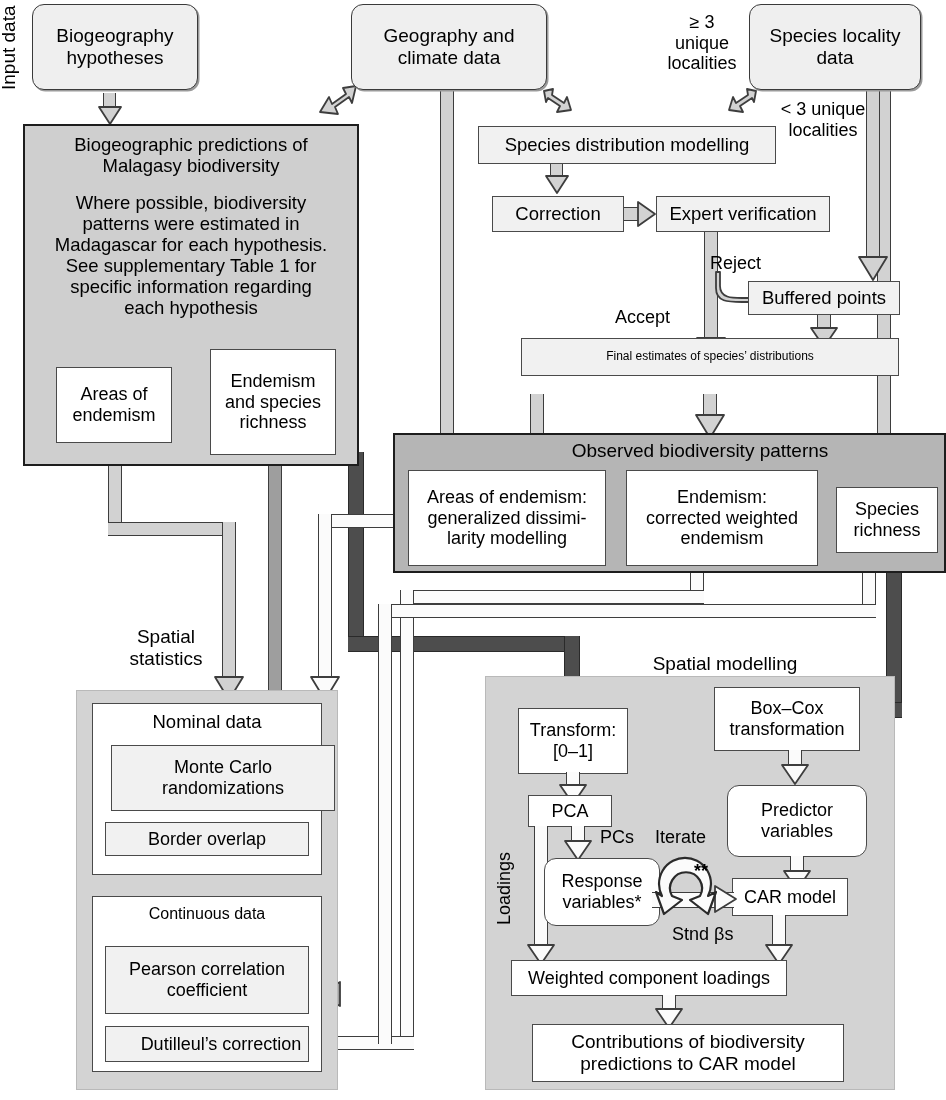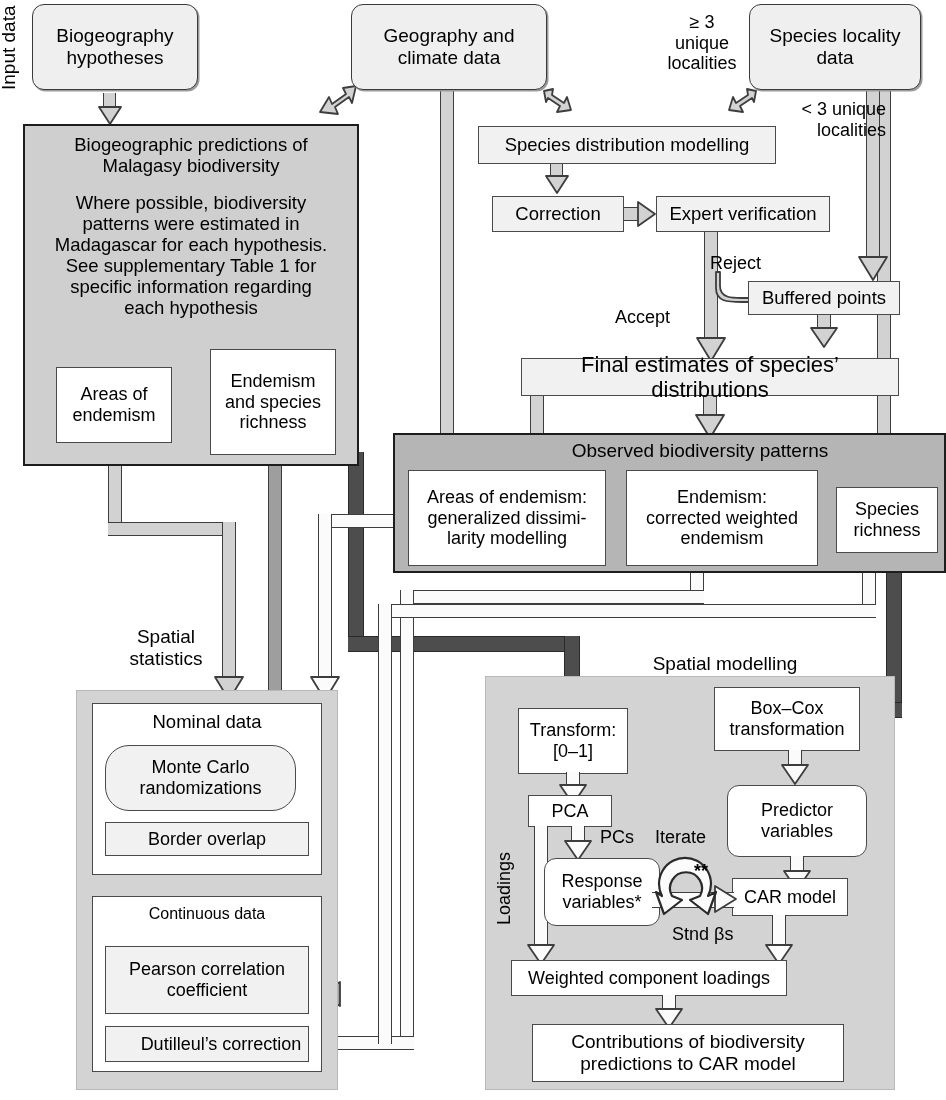--- a/index.html
+++ b/index.html
@@ -211,21 +211,21 @@
   <div class="box rb" style="left:351px;top:4px;width:196px;height:86px;font-size:19px;white-space:pre-line;">Geography and
 climate data</div>
 
   <div class="box rb" style="left:749px;top:4px;width:172px;height:86px;font-size:19px;white-space:pre-line;">Species locality
 data</div>
 
   <div class="lbl" style="left:654px;top:12px;width:96px;font-size:18px;white-space:pre-line;">≥ 3
 unique
 localities</div>
 
-  <div class="lbl" style="left:760px;top:99px;width:126px;font-size:18px;white-space:pre-line;text-align:right;">&lt; 3 unique
+  <div class="lbl" style="left:760px;top:99px;width:126px;font-size:18px;white-space:pre-line;text-align:center;">&lt; 3 unique
 localities</div>
 
   <div class="panel-dark" style="position:absolute;left:23px;top:124px;width:336px;height:342px;box-sizing:border-box;"></div>
 
   <div class="lbl" style="left:33px;top:134px;width:316px;font-size:18.5px;white-space:pre-line;">Biogeographic predictions of
 Malagasy biodiversity</div>
 
   <div class="lbl" style="left:28px;top:192px;width:326px;font-size:18.5px;white-space:pre-line;">Where possible, biodiversity
 patterns were estimated in
 Madagascar for each hypothesis.
@@ -245,21 +245,21 @@
   <div class="box sq" style="left:492px;top:196px;width:132px;height:36px;font-size:18.5px;">Correction</div>
 
   <div class="box sq" style="left:656px;top:196px;width:174px;height:36px;font-size:18.5px;">Expert verification</div>
 
   <div class="lbl" style="left:710px;top:253px;width:80px;font-size:18px;text-align:left;">Reject</div>
 
   <div class="lbl" style="left:615px;top:307px;width:86px;font-size:18px;text-align:left;">Accept</div>
 
   <div class="box sq" style="left:748px;top:281px;width:152px;height:34px;font-size:18.5px;">Buffered points</div>
 
-  <div class="box sq" style="left:521px;top:358px;width:378px;height:38px;font-size:22px;">Final estimates of species’ distributions</div>
+  <div class="box sq" style="left:521px;top:338px;width:378px;height:38px;font-size:12px;">Final estimates of species’ distributions</div>
 
   <div class="panel-mid" style="position:absolute;left:393px;top:433px;width:553px;height:140px;box-sizing:border-box;"></div>
 
   <div class="lbl" style="left:500px;top:440px;width:400px;font-size:19px;">Observed biodiversity patterns</div>
 
   <div class="box sq white" style="left:408px;top:470px;width:198px;height:96px;font-size:18px;white-space:pre-line;">Areas of endemism:
 generalized dissimi-
 larity modelling</div>
 
   <div class="box sq white" style="left:626px;top:470px;width:192px;height:96px;font-size:18px;white-space:pre-line;">Endemism:
@@ -269,21 +269,21 @@
   <div class="box sq white" style="left:836px;top:487px;width:102px;height:66px;font-size:18px;white-space:pre-line;">Species
 richness</div>
 
   <div class="lbl" style="left:110px;top:626px;width:112px;font-size:19px;white-space:pre-line;">Spatial
 statistics</div>
 
   <div class="panel-light" style="position:absolute;left:76px;top:690px;width:262px;height:400px;box-sizing:border-box;"></div>
 
   <div class="box white" style="left:92px;top:703px;width:230px;height:172px;border:1.6px solid #4a4a4a;display:block;"></div>
   <div class="lbl" style="left:92px;top:711px;width:230px;font-size:18.5px;">Nominal data</div>
-  <div class="box sq" style="left:105px;top:745px;width:191px;height:66px;font-size:18px;white-space:pre-line;border-radius:24px;">Monte Carlo
+  <div class="box sq" style="left:111px;top:745px;width:224px;height:66px;font-size:18px;white-space:pre-line;">Monte Carlo
 randomizations</div>
   <div class="box sq" style="left:105px;top:822px;width:204px;height:34px;font-size:18px;">Border overlap</div>
 
   <div class="box white" style="left:92px;top:896px;width:230px;height:176px;border:1.6px solid #4a4a4a;display:block;"></div>
   <div class="lbl" style="left:92px;top:905px;width:230px;font-size:16px;">Continuous data</div>
   <div class="box sq" style="left:105px;top:946px;width:204px;height:68px;font-size:18px;white-space:pre-line;">Pearson correlation
 coefficient</div>
   <div class="box sq" style="left:105px;top:1026px;width:204px;height:36px;font-size:18px;padding-left:28px;">Dutilleul’s correction</div>
 
   <div class="lbl" style="left:560px;top:653px;width:330px;font-size:19px;">Spatial modelling</div>

